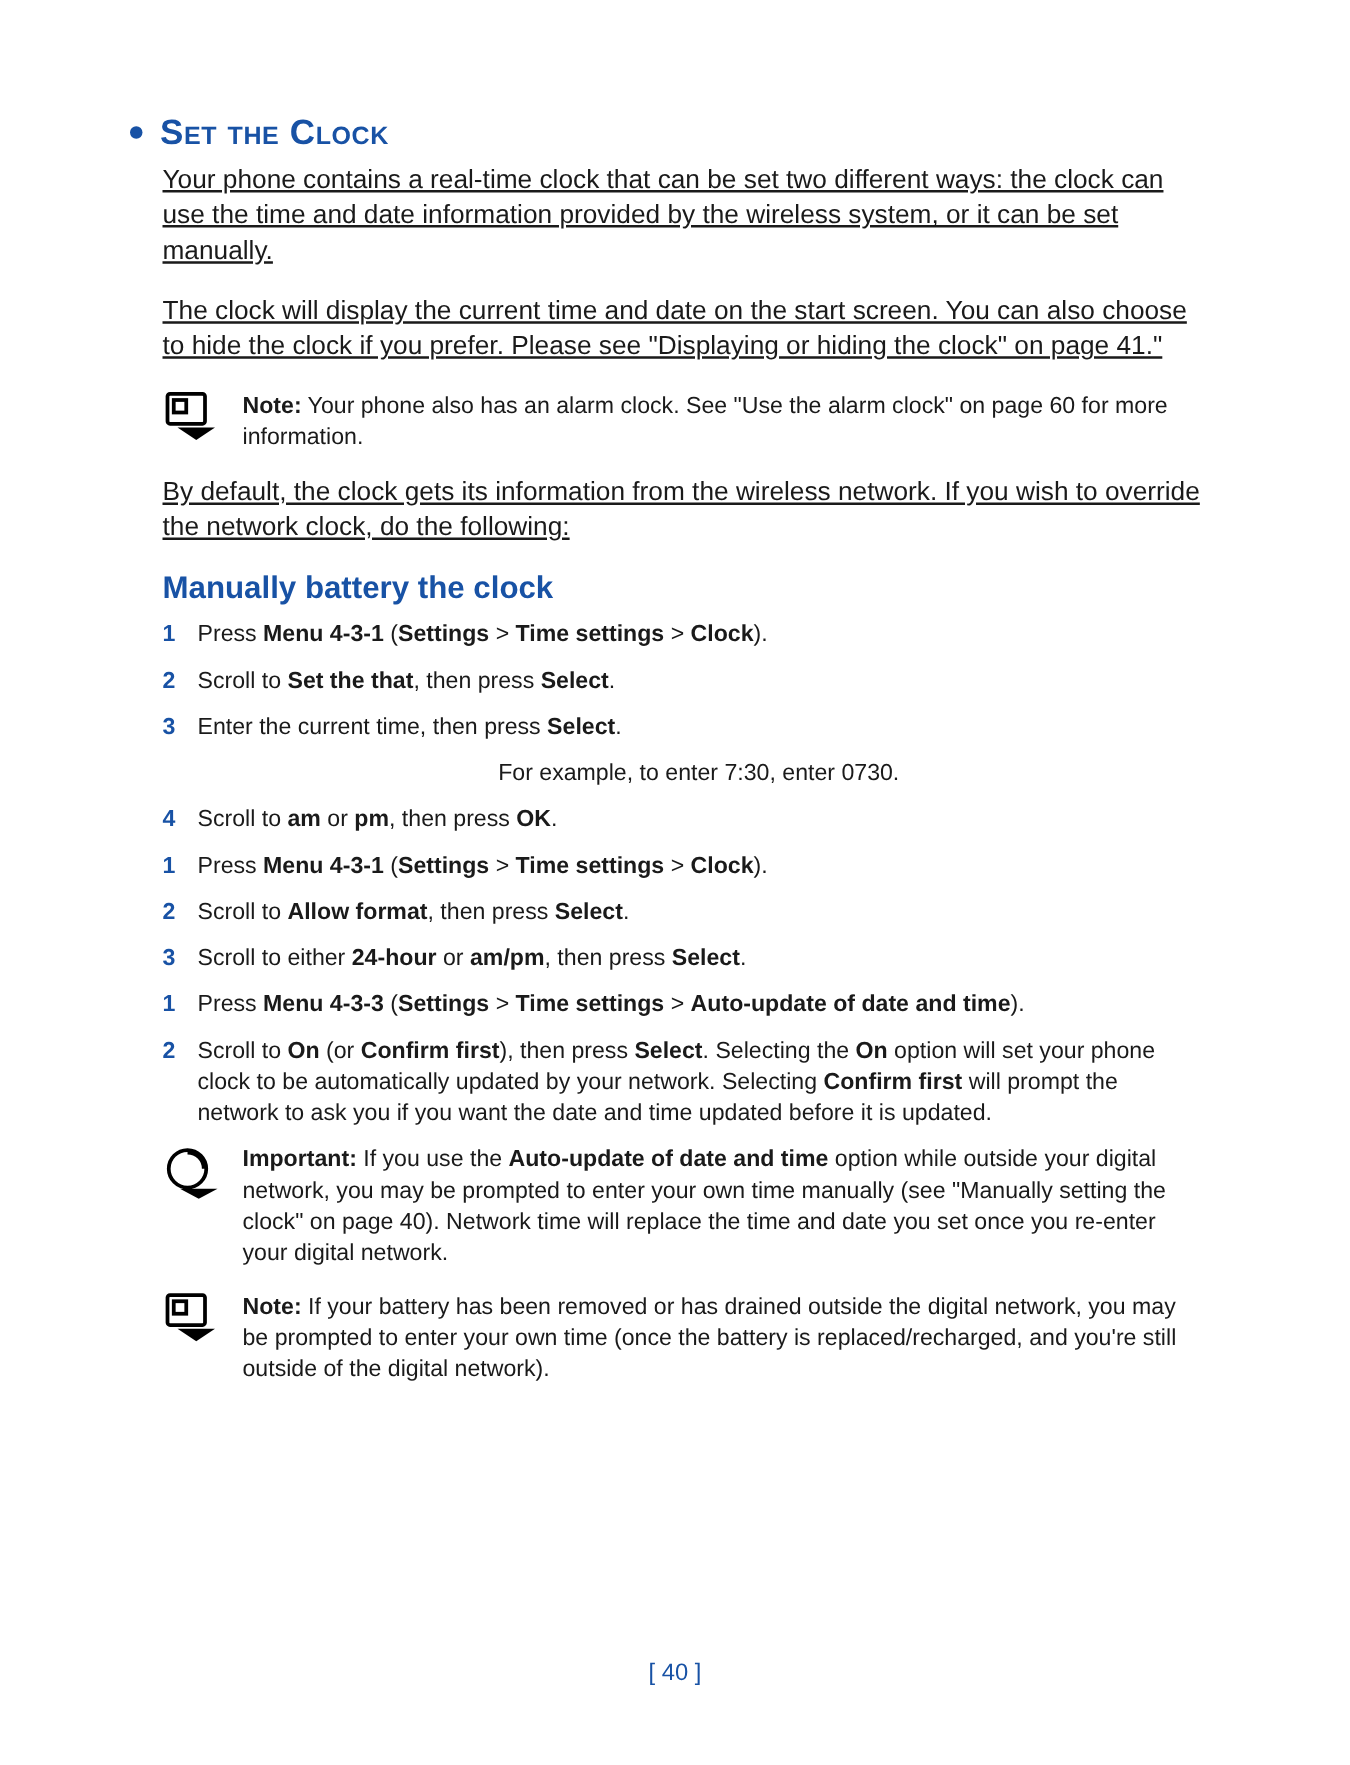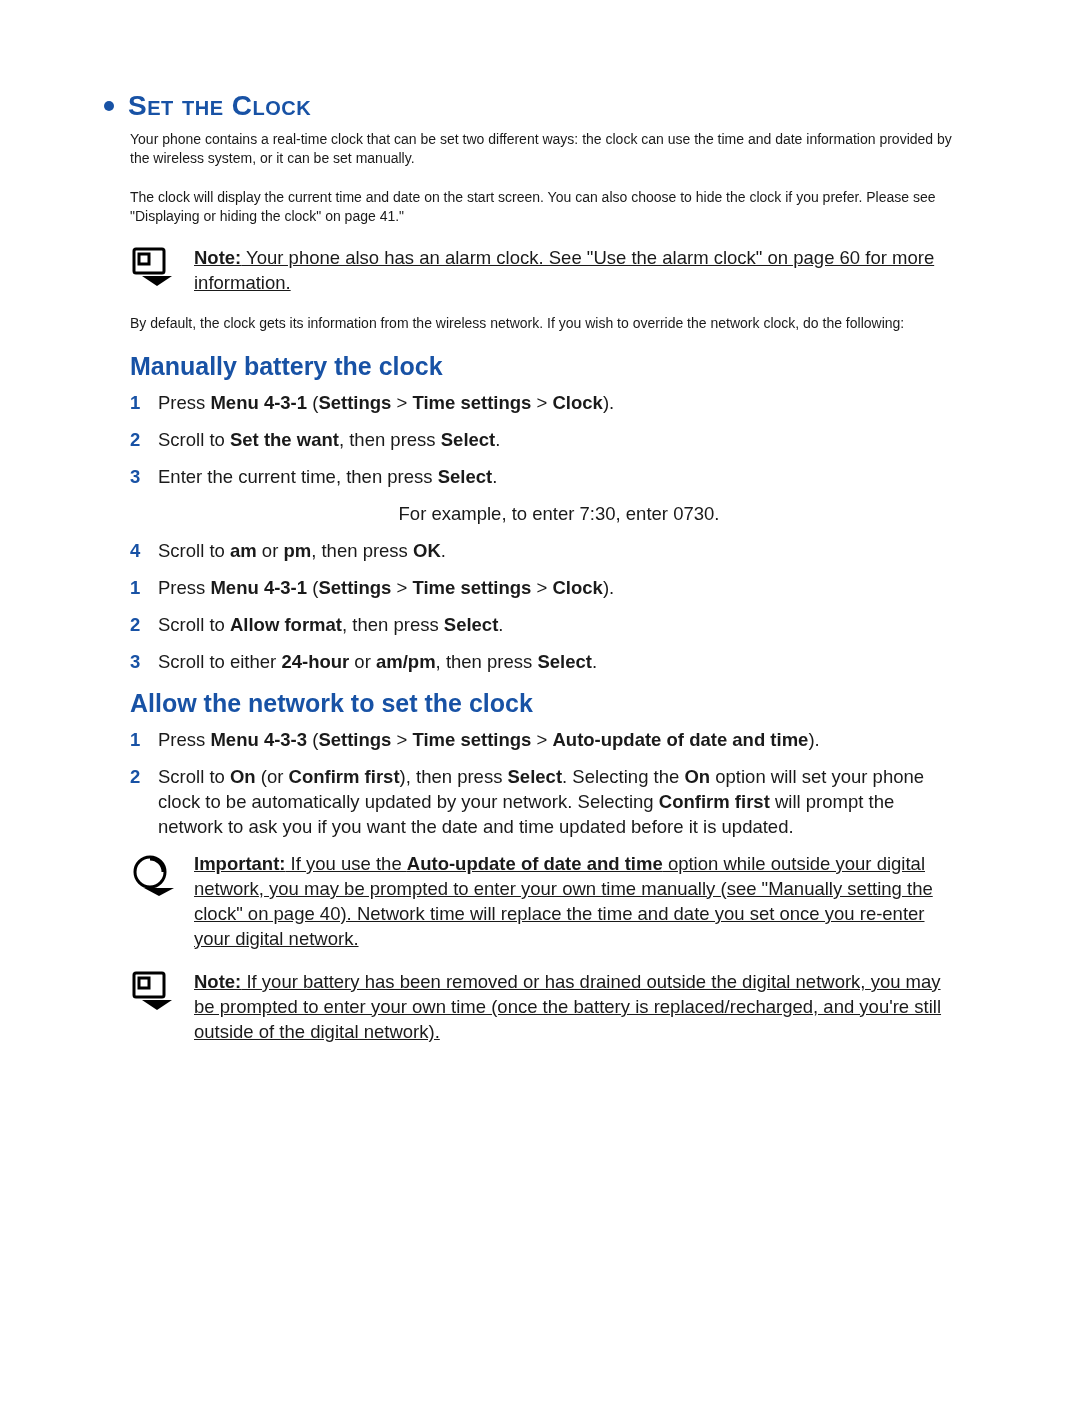--- a/index.html
+++ b/index.html
@@ -29,23 +29,24 @@
   }
   .bullet {
     width: 10px;
     height: 10px;
     border-radius: 50%;
     background: #1852a5;
     margin-left: -26px;
     flex: 0 0 10px;
   }
   .para {
-    font-size: 14px;
+    font-size: 21px;
     line-height: 1.35;
     margin: 0 0 20px 0;
+    text-decoration: underline;
   }
   .h2 {
     color: #1852a5;
     font-size: 25px;
     font-weight: 700;
     margin: 14px 0 10px 0;
   }
   ol.steps {
     list-style: none;
     padding: 0;
@@ -70,21 +71,20 @@
   }
   .step-sub {
     display: block;
     margin-top: 12px;
     text-align: center;
   }
   .callout {
     display: flex;
     gap: 18px;
     margin: 0 0 18px 0;
-    text-decoration: underline;
   }
   .callout .icon {
     flex: 0 0 46px;
     height: 46px;
   }
   .callout-body {
     font-size: 18.5px;
     line-height: 1.35;
     flex: 1;
   }
@@ -126,32 +126,31 @@
     <div class="callout-body">
       <span class="callout-label">Note:</span><span> Your phone also has an alarm clock. See "Use the alarm clock" on page 60 for more information.</span>
     </div>
   </div>
 
   <p class="para">By default, the clock gets its information from the wireless network. If you wish to override the network clock, do the following:</p>
 
   <h2 class="h2">Manually battery the clock</h2>
   <ol class="steps">
     <li>Press <b>Menu 4-3-1</b> (<b>Settings</b> &gt; <b>Time settings</b> &gt; <b>Clock</b>).</li>
-    <li>Scroll to <b>Set the want</b>, then press <b>Select</b>.</li>
+    <li>Scroll to <b>Set the that</b>, then press <b>Select</b>.</li>
     <li>Enter the current time, then press <b>Select</b>.<span class="step-sub">For example, to enter 7:30, enter 0730.</span></li>
     <li>Scroll to <b>am</b> or <b>pm</b>, then press <b>OK</b>.</li>
   </ol>
 
   <ol class="steps">
     <li>Press <b>Menu 4-3-1</b> (<b>Settings</b> &gt; <b>Time settings</b> &gt; <b>Clock</b>).</li>
     <li>Scroll to <b>Allow format</b>, then press <b>Select</b>.</li>
     <li>Scroll to either <b>24-hour</b> or <b>am/pm</b>, then press <b>Select</b>.</li>
   </ol>
 
-  <h2 class="h2">Allow the network to set the clock</h2>
   <ol class="steps">
     <li>Press <b>Menu 4-3-3</b> (<b>Settings</b> &gt; <b>Time settings</b> &gt; <b>Auto-update of date and time</b>).</li>
     <li>Scroll to <b>On</b> (or <b>Confirm first</b>), then press <b>Select</b>. Selecting the <b>On</b> option will set your phone clock to be automatically updated by your network. Selecting <b>Confirm first</b> will prompt the network to ask you if you want the date and time updated before it is updated.</li>
   </ol>
 
   <div class="callout">
     <span class="icon">
       <svg viewBox="0 0 46 46" width="46" height="46">
         <circle cx="20" cy="20" r="15" fill="none" stroke="#000" stroke-width="3"></circle>
         <path d="M20 7 A13 13 0 0 1 33 20" fill="none" stroke="#000" stroke-width="3"></path>
@@ -169,13 +168,14 @@
         <rect x="4" y="3" width="30" height="24" rx="2" fill="none" stroke="#000" stroke-width="3"></rect>
         <rect x="9" y="8" width="10" height="10" fill="none" stroke="#000" stroke-width="3"></rect>
         <polygon points="12,30 42,30 27,40" fill="#000"></polygon>
       </svg>
     </span>
     <div class="callout-body">
       <span class="callout-label">Note:</span><span> If your battery has been removed or has drained outside the digital network, you may be prompted to enter your own time (once the battery is replaced/recharged, and you're still outside of the digital network).</span>
     </div>
   </div>
 
+  <div class="pagenum">[ 40 ]</div>
 </div>
 
 </body></html>

